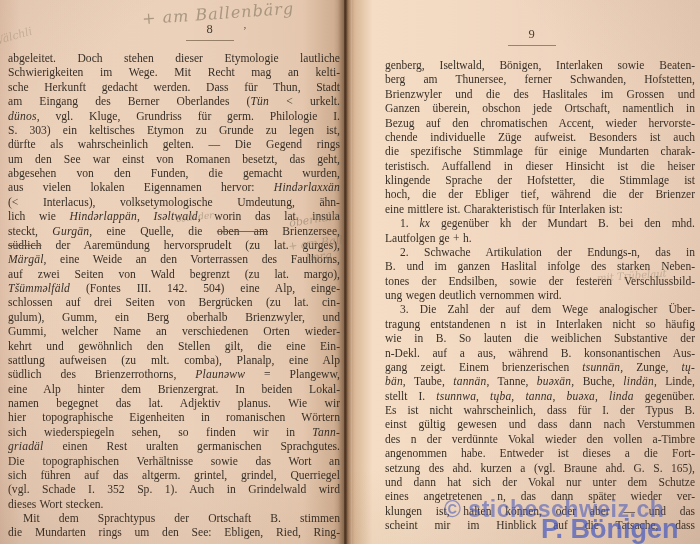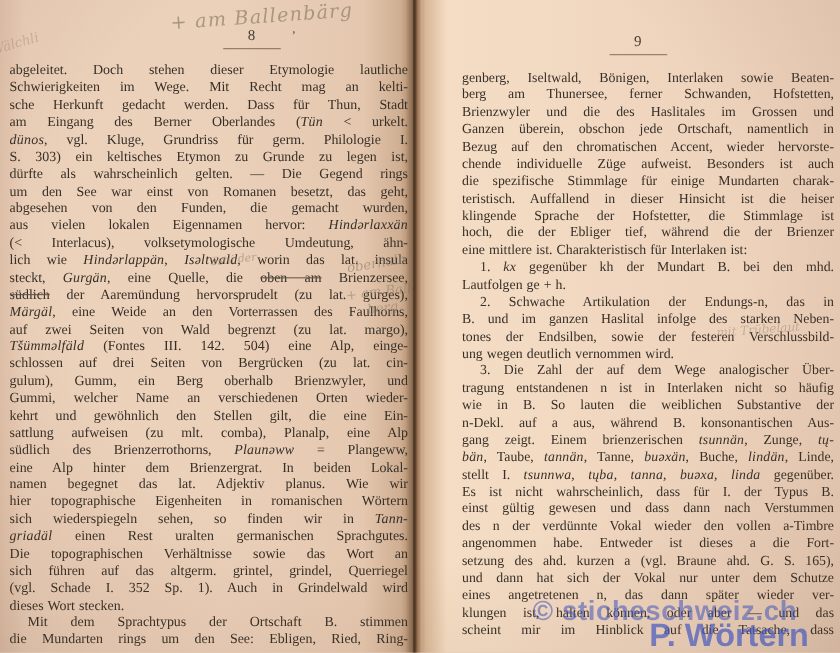--- a/index.html
+++ b/index.html
@@ -155,13 +155,13 @@
       <div class="tl">klungen ist, halten können, oder aber — und das</div>
       <div class="tl">scheint mir im Hinblick auf die Tatsache, dass</div>
     </div>
   <div class="hand hand-note-right" style="left:253px;top:270px;">mit Trübelaut</div>
 </div>
 
 <div class="crease"></div>
 <div class="vignette"></div>
 
 <div class="watermark wm1">© sticheschweiz.ch</div>
-<div class="watermark wm2">P. Wörtern</div>
+<div class="watermark wm2">P. Bönigen</div>
 
 </body></html>

